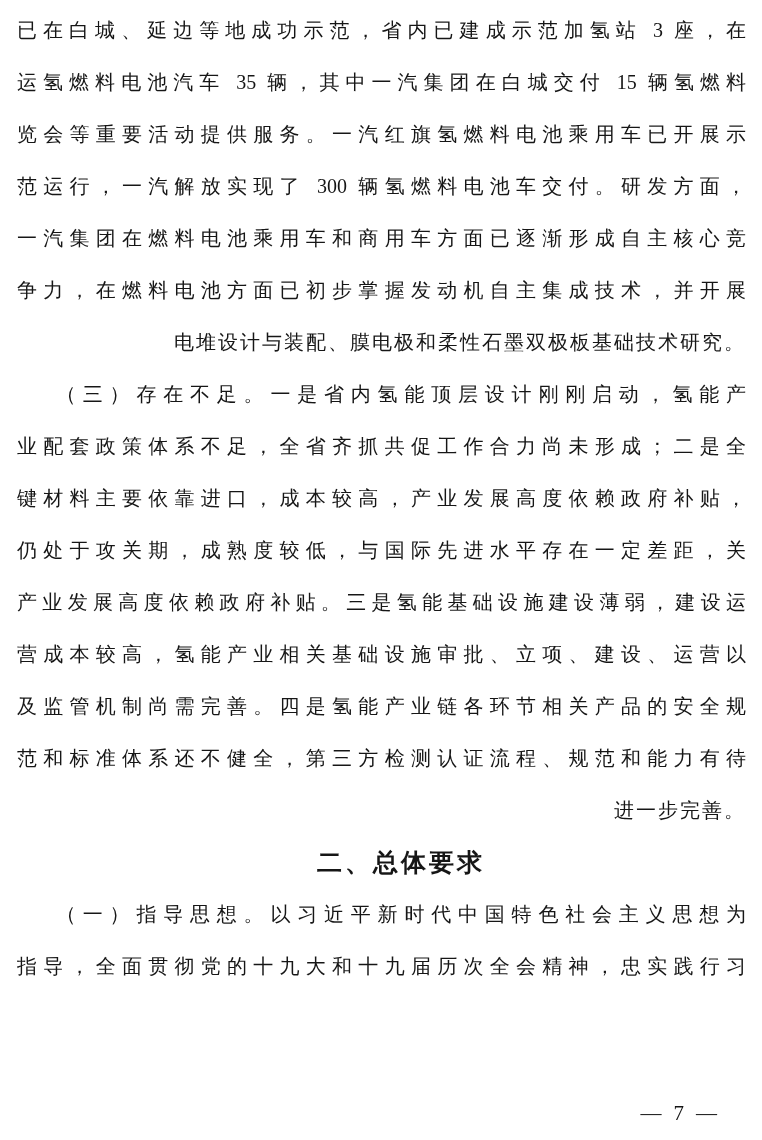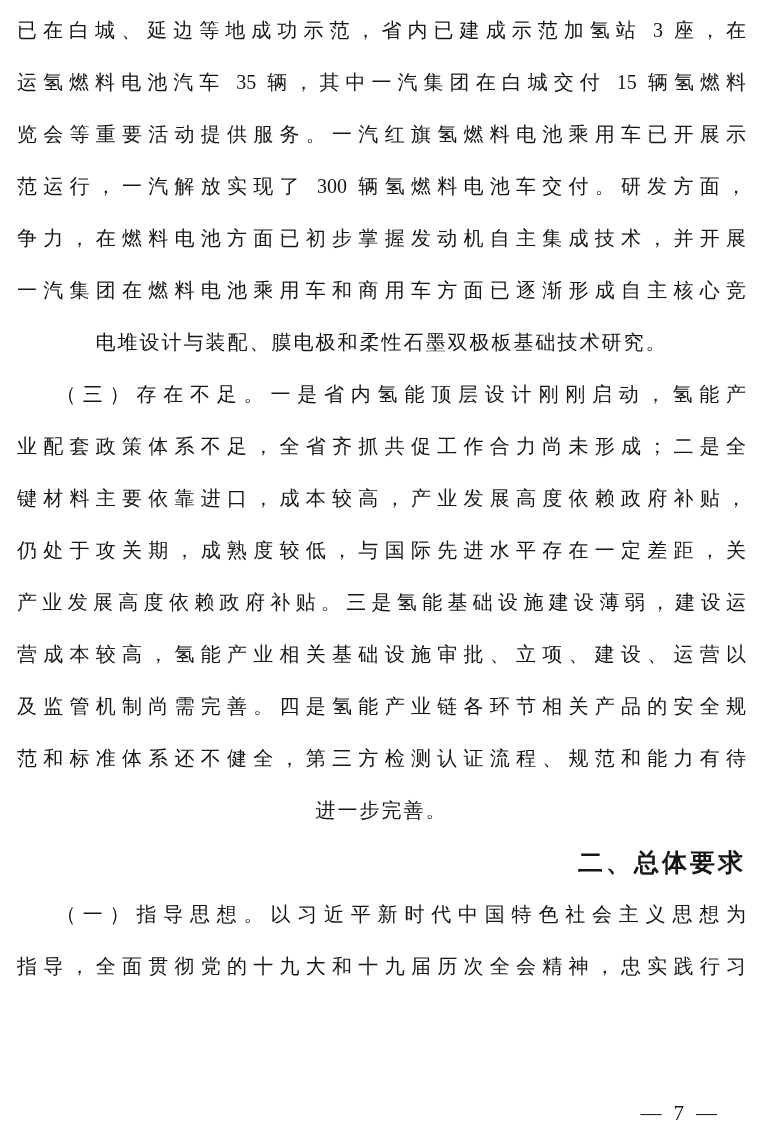--- a/index.html
+++ b/index.html
@@ -32,30 +32,30 @@
   .line.body,
   .line.para-start {
     text-align: justify;
     text-align-last: justify;
     text-justify: inter-character;
   }
   .line.para-start {
     text-indent: 39px;
   }
   .line.para-end {
-    text-align: center;
+    text-align: right;
     letter-spacing: 2px;
   }
   .line.heading {
     font-family: "Liberation Sans", "DejaVu Sans", sans-serif;
     font-weight: 700;
     font-size: 25px;
     letter-spacing: 3px;
     text-indent: 39px;
-    text-align: right;
+    text-align: center;
   }
   .lead {
     
     font-weight: 500;
   }
   .pagenum {
     position: absolute;
     top: 1096px;
     right: 39px;
     height: 34px;
@@ -69,22 +69,22 @@
 </style>
 </head>
 <body>
 
 <div class="page">
   <div class="textblock">
       <div class="line body">已在白城、延边等地成功示范，省内已建成示范加氢站 3 座，在</div>
       <div class="line body">运氢燃料电池汽车 35 辆，其中一汽集团在白城交付 15 辆氢燃料</div>
       <div class="line body">览会等重要活动提供服务。一汽红旗氢燃料电池乘用车已开展示</div>
       <div class="line body">范运行，一汽解放实现了 300 辆氢燃料电池车交付。研发方面，</div>
+      <div class="line body">一汽集团在燃料电池乘用车和商用车方面已逐渐形成自主核心竞</div>
       <div class="line body">争力，在燃料电池方面已初步掌握发动机自主集成技术，并开展</div>
-      <div class="line body">一汽集团在燃料电池乘用车和商用车方面已逐渐形成自主核心竞</div>
       <div class="line para-end">电堆设计与装配、膜电极和柔性石墨双极板基础技术研究。</div>
       <div class="line para-start"><span class="lead">（三）存在不足。</span>一是省内氢能顶层设计刚刚启动，氢能产</div>
       <div class="line body">业配套政策体系不足，全省齐抓共促工作合力尚未形成；二是全</div>
       <div class="line body">键材料主要依靠进口，成本较高，产业发展高度依赖政府补贴，</div>
       <div class="line body">仍处于攻关期，成熟度较低，与国际先进水平存在一定差距，关</div>
       <div class="line body">产业发展高度依赖政府补贴。三是氢能基础设施建设薄弱，建设运</div>
       <div class="line body">营成本较高，氢能产业相关基础设施审批、立项、建设、运营以</div>
       <div class="line body">及监管机制尚需完善。四是氢能产业链各环节相关产品的安全规</div>
       <div class="line body">范和标准体系还不健全，第三方检测认证流程、规范和能力有待</div>
       <div class="line para-end">进一步完善。</div>

